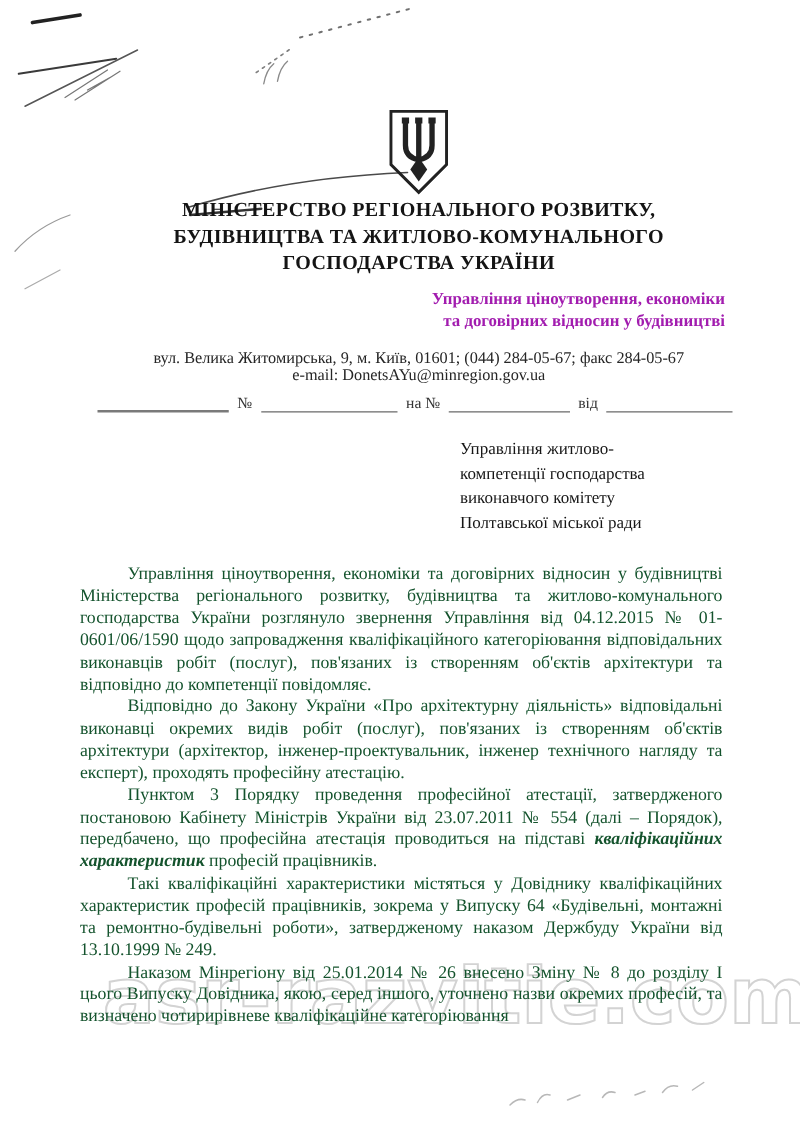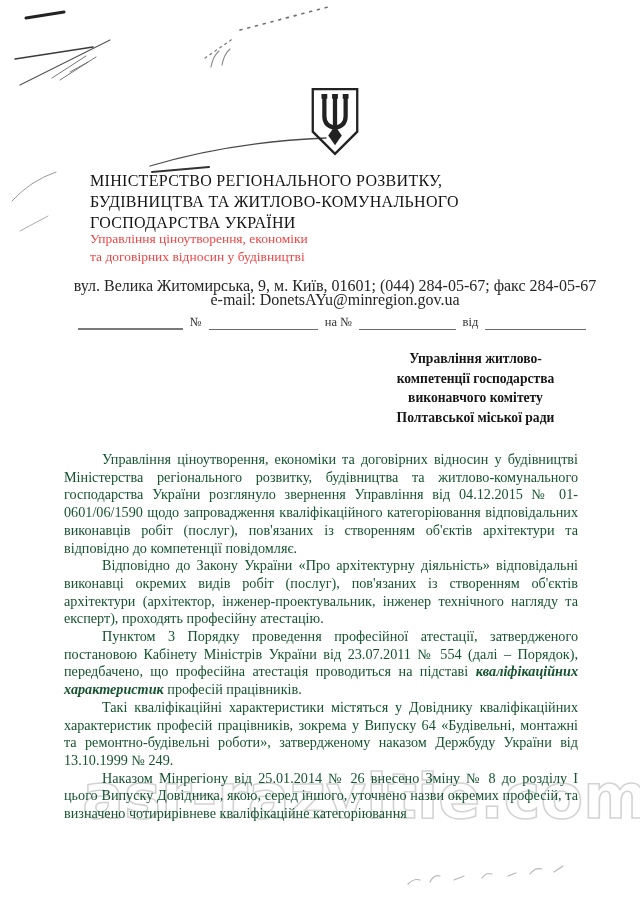--- a/index.html
+++ b/index.html
@@ -4,44 +4,44 @@
 <style>
   html,body{margin:0;padding:0;}
   body{
     width:640px;height:905px;position:relative;overflow:hidden;
     background:#ffffff;color:#1e1e1e;
     font-family:"Liberation Serif", serif;
   }
   .artifacts{position:absolute;left:0;top:0;width:640px;height:905px;pointer-events:none;}
   .emblem{position:absolute;left:306px;top:86px;width:58px;height:72px;}
   .ministry{
-    position:absolute;left:90px;top:170px;width:490px;
-    font-weight:normal;font-size:16px;line-height:21px;letter-spacing:.3px;color:#141414;
+    position:absolute;left:90px;top:158px;width:490px;text-align:center;
+    font-weight:bold;font-size:16px;line-height:21px;letter-spacing:.3px;color:#141414;
   }
   .department{
-    position:absolute;left:90px;top:230px;width:490px;text-align:left;
-    font-weight:normal;font-size:13.5px;line-height:18px;color:#ef4444;
+    position:absolute;left:90px;top:230px;width:490px;text-align:right;
+    font-weight:bold;font-size:13.5px;line-height:18px;color:#a21caf;
   }
   .addr{
     position:absolute;left:60px;top:279px;width:550px;text-align:center;
-    font-size:16px;line-height:14px;color:#262626;
+    font-size:13px;line-height:14px;color:#262626;
   }
   .refline{
     position:absolute;left:78px;top:308px;width:508px;height:22px;
     display:flex;align-items:flex-end;font-size:12.5px;color:#333;
   }
   .refline .blank{border-bottom:1px solid #6a6a6a;height:14px;}
   .refline .b1{flex:1.25;border-bottom:2px solid #7a7a7a;}
   .refline .b2{flex:1.3;}
   .refline .b3{flex:1.15;}
   .refline .b4{flex:1.2;}
   .refline .lbl{padding:0 7px;white-space:nowrap;}
   .recipient{
     position:absolute;left:368px;top:349px;width:215px;
-    font-weight:bold;font-size:13.6px;line-height:19.5px;color:#161616;text-align:center;
+    font-weight:normal;font-size:13.6px;line-height:19.5px;color:#161616;
   }
   .bodytext{
     position:absolute;left:64px;top:451px;width:514px;
     font-size:14.2px;line-height:17.7px;text-align:justify;color:#14532d;
   }
   .bodytext p{margin:0;text-indent:38px;}
   .emph{font-weight:bold;font-style:italic;}
   .watermark{
     position:absolute;left:0;top:760px;width:640px;text-align:center;
     font-family:"DejaVu Sans", sans-serif;font-weight:bold;font-size:62px;

